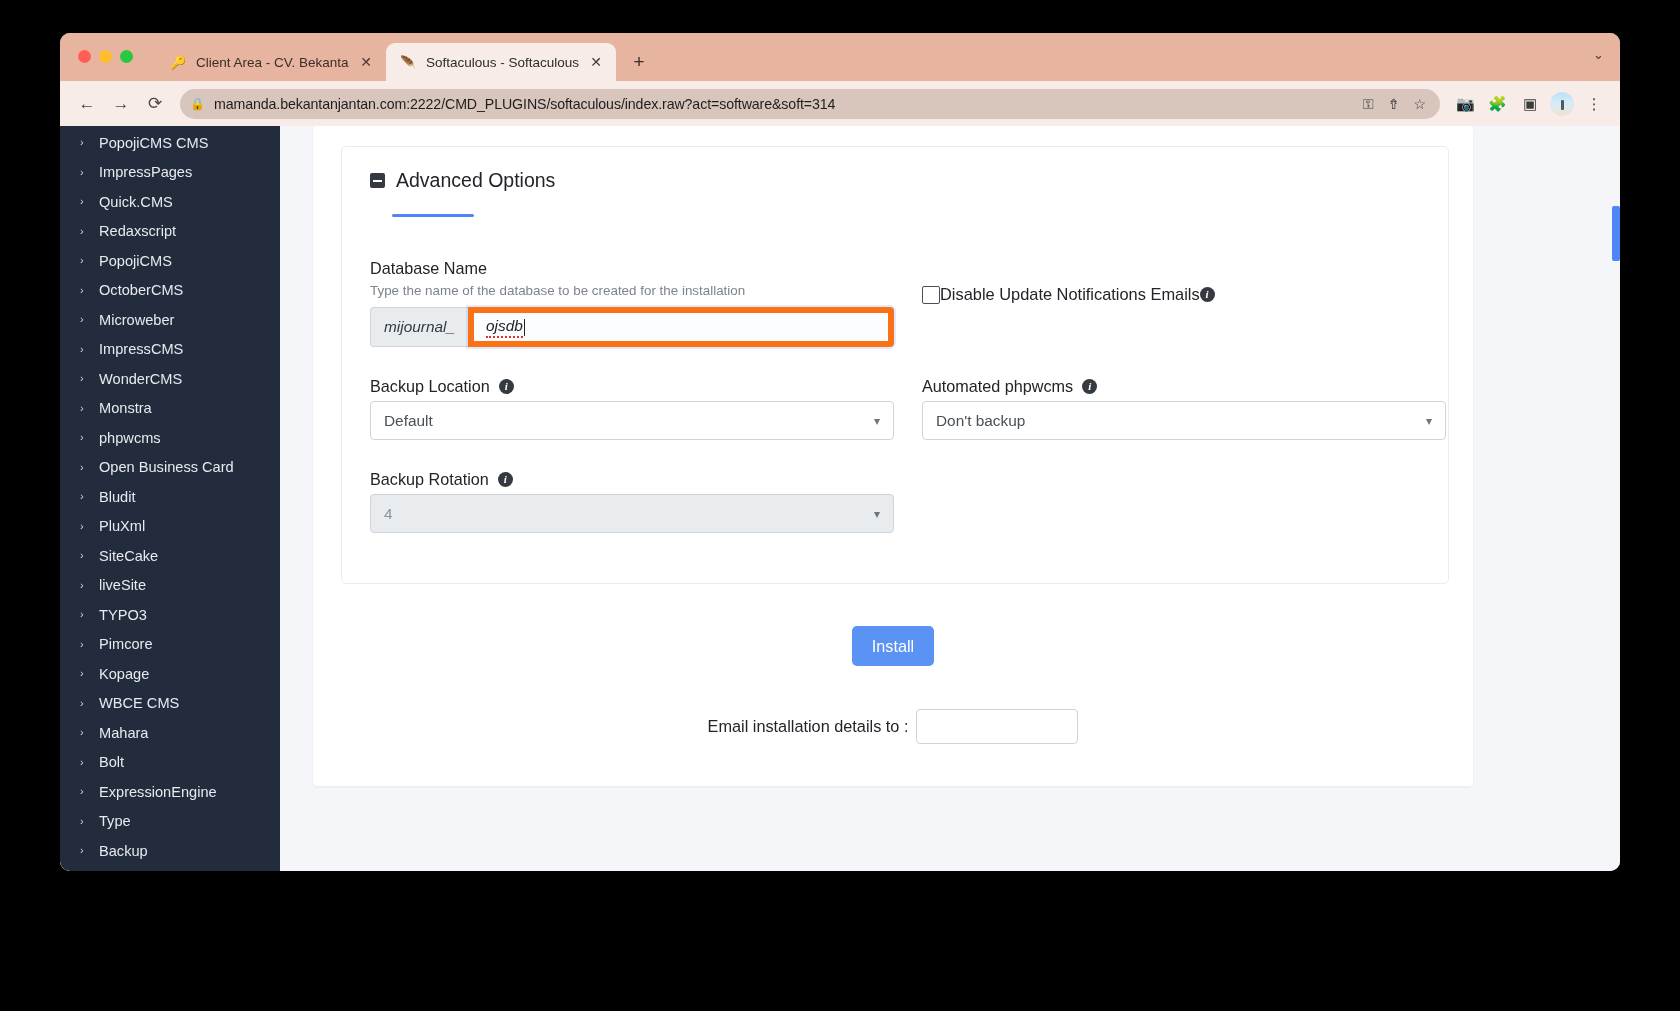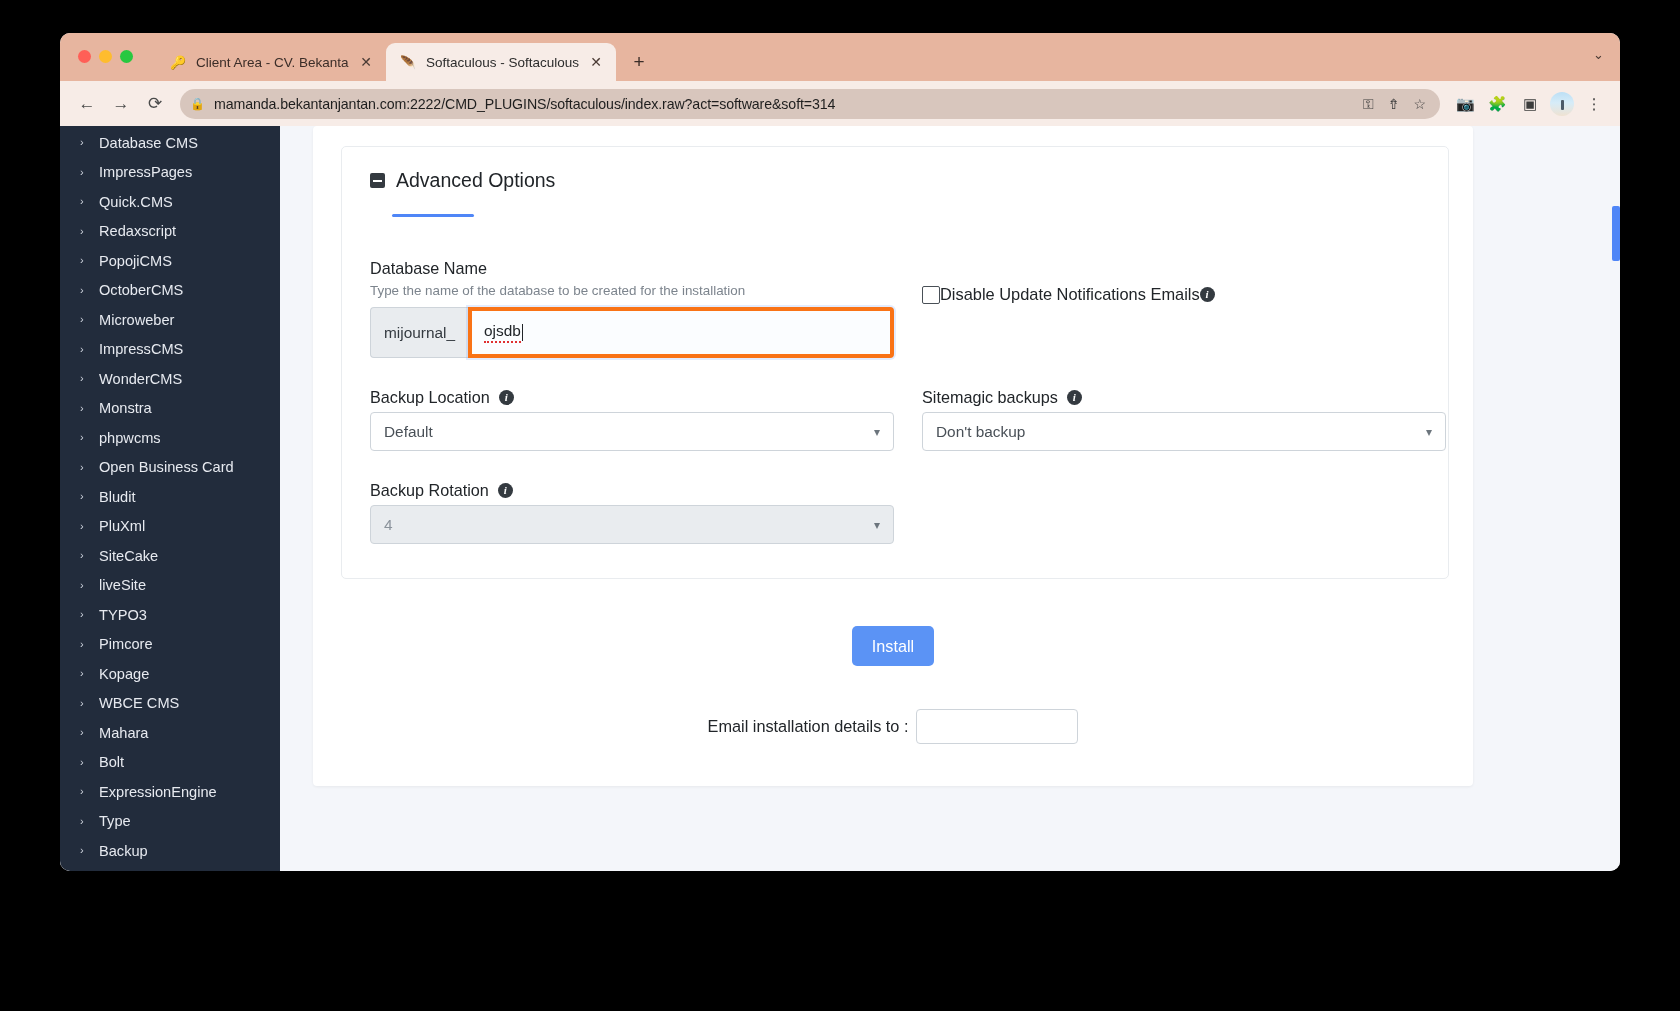--- a/index.html
+++ b/index.html
@@ -202,21 +202,21 @@
     box-shadow: 0 1px 3px rgba(0,0,0,.06);
   }
 
   #adv-panel {
     position: absolute;
     left: 28px; top: 20px;
     width: 1108px;
     background: #fff;
     border: 1px solid #e9ecef;
     border-radius: 5px;
-    padding: 22px 28px 34px 28px;
+    padding: 22px 28px 50px 28px;
   }
   #adv-header {
     display: flex; align-items: center; gap: 11px;
     font-size: 19.5px; color: #212529;
   }
   #adv-toggle-icon {
     width: 15px; height: 15px;
     background: #343a40;
     border-radius: 2px;
     position: relative;
@@ -260,34 +260,34 @@
     font-size: 11px;
     font-family: "Liberation Serif", serif;
     font-style: italic;
     font-weight: bold;
     display: inline-flex;
     align-items: center; justify-content: center;
     line-height: 1;
     flex: 0 0 15px;
   }
 
-  .input-group { display: flex; height: 51px; }
+  .input-group { display: flex; height: 40px; font-style: italic; }
   #db-prefix {
     background: #e9ecef;
     border: 1px solid #ced4da;
     border-right: none;
     border-radius: 4px 0 0 4px;
     padding: 0 13px;
     display: flex; align-items: center;
     font-size: 15.4px;
     color: #343a40;
   }
   #db-name-input {
     flex: 1;
-    border: 4px solid #f97316;
+    border: 6px solid #f97316;
     border-radius: 0 4px 4px 0;
     background: #fbfdff;
     box-shadow: 0 0 0 2px rgba(79,134,247,.16);
     padding: 0 12px;
     font-size: 15.4px;
     color: #212529;
     display: flex; align-items: center;
   }
   #db-name-value {
     position: relative;
@@ -429,21 +429,21 @@
         <span id="avatar"></span>
       </div>
     <div class="tb-icon">⋮</div>
   </div>
 
   <div id="page">
 
     <div id="sidebar">
       <div class="side-item">
         <span class="side-caret">›</span>
-        <span>Database CMS</span>
+        <span>PopojiCMS CMS</span>
       </div>
       <div class="side-item">
         <span class="side-caret">›</span>
         <span>ImpressPages</span>
       </div>
       <div class="side-item">
         <span class="side-caret">›</span>
         <span>Quick.CMS</span>
       </div>
       <div class="side-item">
@@ -585,21 +585,21 @@
               </div>
               <div class="select-box">
                 <span>Default</span>
                 <span class="select-caret">▾</span>
               </div>
             </div>
             <div></div>
 
             <div>
               <div class="field-label">
-                <span>Sitemagic backups</span>
+                <span>Automated phpwcms</span>
                 <span class="info-icon">i</span>
               </div>
               <div class="select-box">
                 <span>Don't backup</span>
                 <span class="select-caret">▾</span>
               </div>
             </div>
 
             <div class="row-gap"></div>
             <div class="row-gap"></div>

